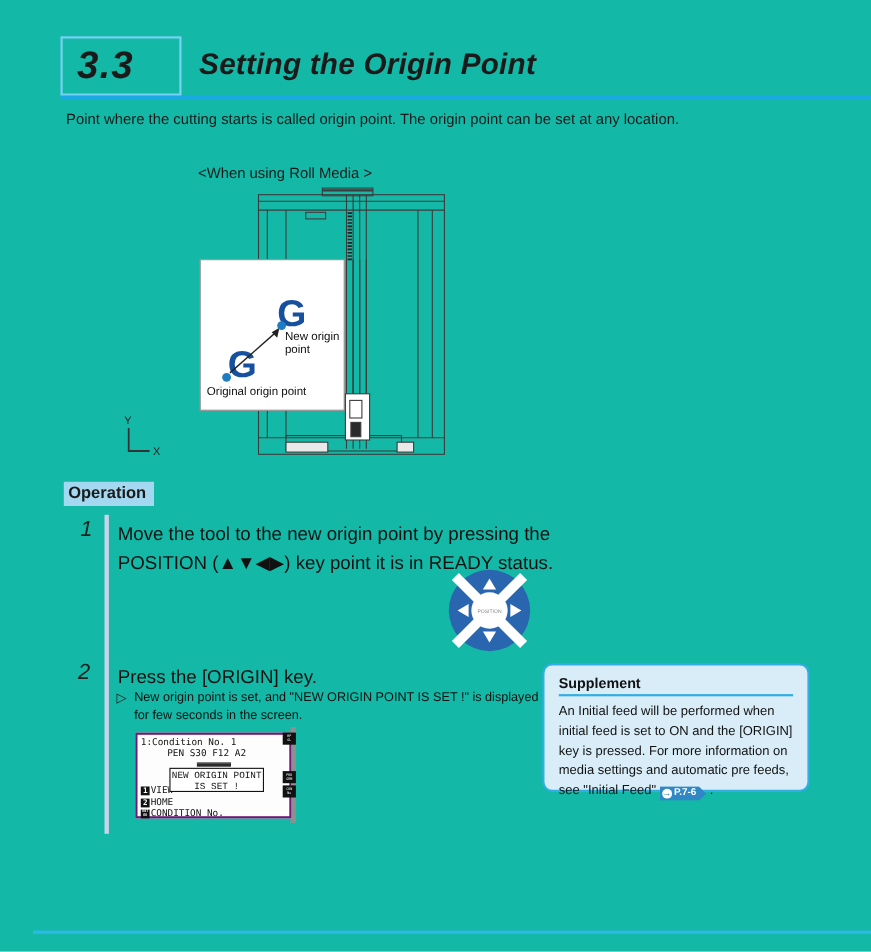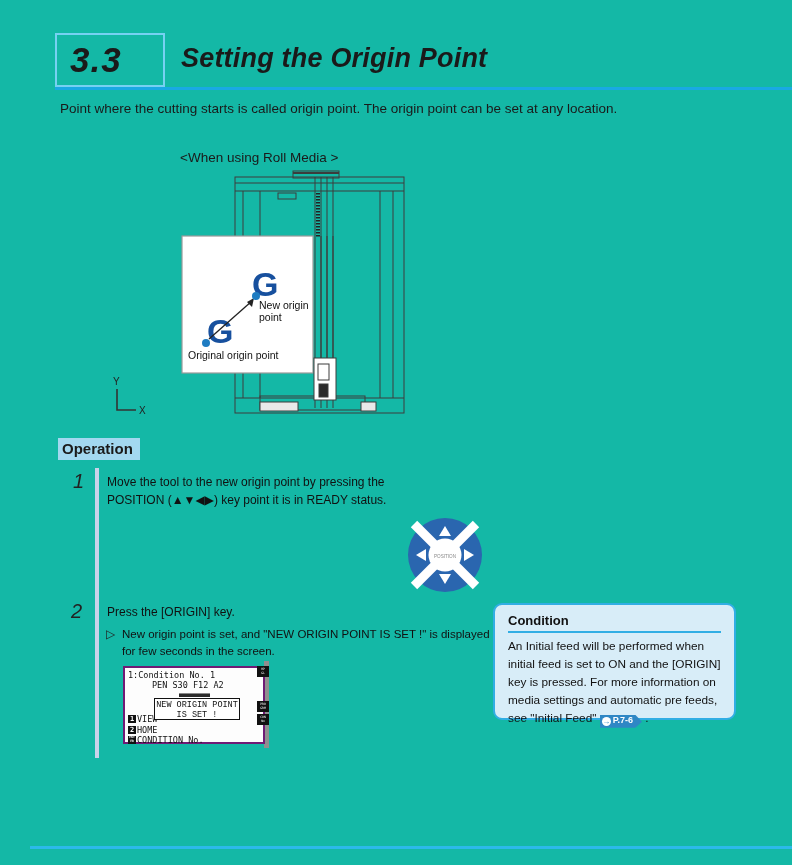--- a/index.html
+++ b/index.html
@@ -19,21 +19,21 @@
 
   .intro { left:60px; top:101px; font-size:13.5px; }
 
   .diagram-caption { left:180px; top:150px; font-size:13.5px; }
 
   
   .op-head { left:58px; top:438px; font-size:15px; font-weight:bold;
     background:#a3d8f0; padding:2px 7px 3px 4px; }
   .step-bar { left:95px; top:468px; width:4px; height:290px; background:#c9d3ea; }
   .step-num { font-size:20px; font-style:italic; font-weight:500; color:#222; }
-  .step-text { font-size:12px; line-height:1.5; color:#111; }
+  .step-text { font-size:17px; line-height:1.5; color:#111; }
   .note-tri { font-size:12px; color:#222; }
   .note-text { font-size:11.5px; line-height:1.5; color:#111; }
 
   
   .lcd { left:123px; top:666px; width:142px; height:78px; border:2px solid #701a75;
     background:#fdfdfd; font-family:"DejaVu Sans Mono", monospace; font-size:8.5px; color:#111; }
   .lcd-bezel { left:264px; top:661px; width:5px; height:87px; background:#8f8f8f; }
   .key-icon { width:12px; height:11px; background:#111; color:#fff; font-size:3px;
     line-height:1.2; text-align:center; font-family:"DejaVu Sans Mono", monospace;
     display:flex; flex-direction:column; justify-content:center; }
@@ -199,21 +199,21 @@
   <div class="abs key-icon" style="left:257px; top:701px;">
     <span>PRO</span>
     <span>GRM</span>
   </div>
   <div class="abs key-icon" style="left:257px; top:714px;">
     <span>CON</span>
     <span>No</span>
   </div>
 
   <div class="abs supp">
-    <div class="supp-title">Condition</div>
+    <div class="supp-title">Supplement</div>
     <div class="supp-body">
       <span>An Initial feed will be performed when initial feed is set to ON and the [ORIGIN] key is pressed. For more information on media settings and automatic pre feeds, see "Initial Feed" </span><span class="pref-badge">
           <span class="circ">→</span>
           <span>P.7-6</span>
         </span><span> .</span>
     </div>
   </div>
 
   <div class="abs footer-line"></div>
 

